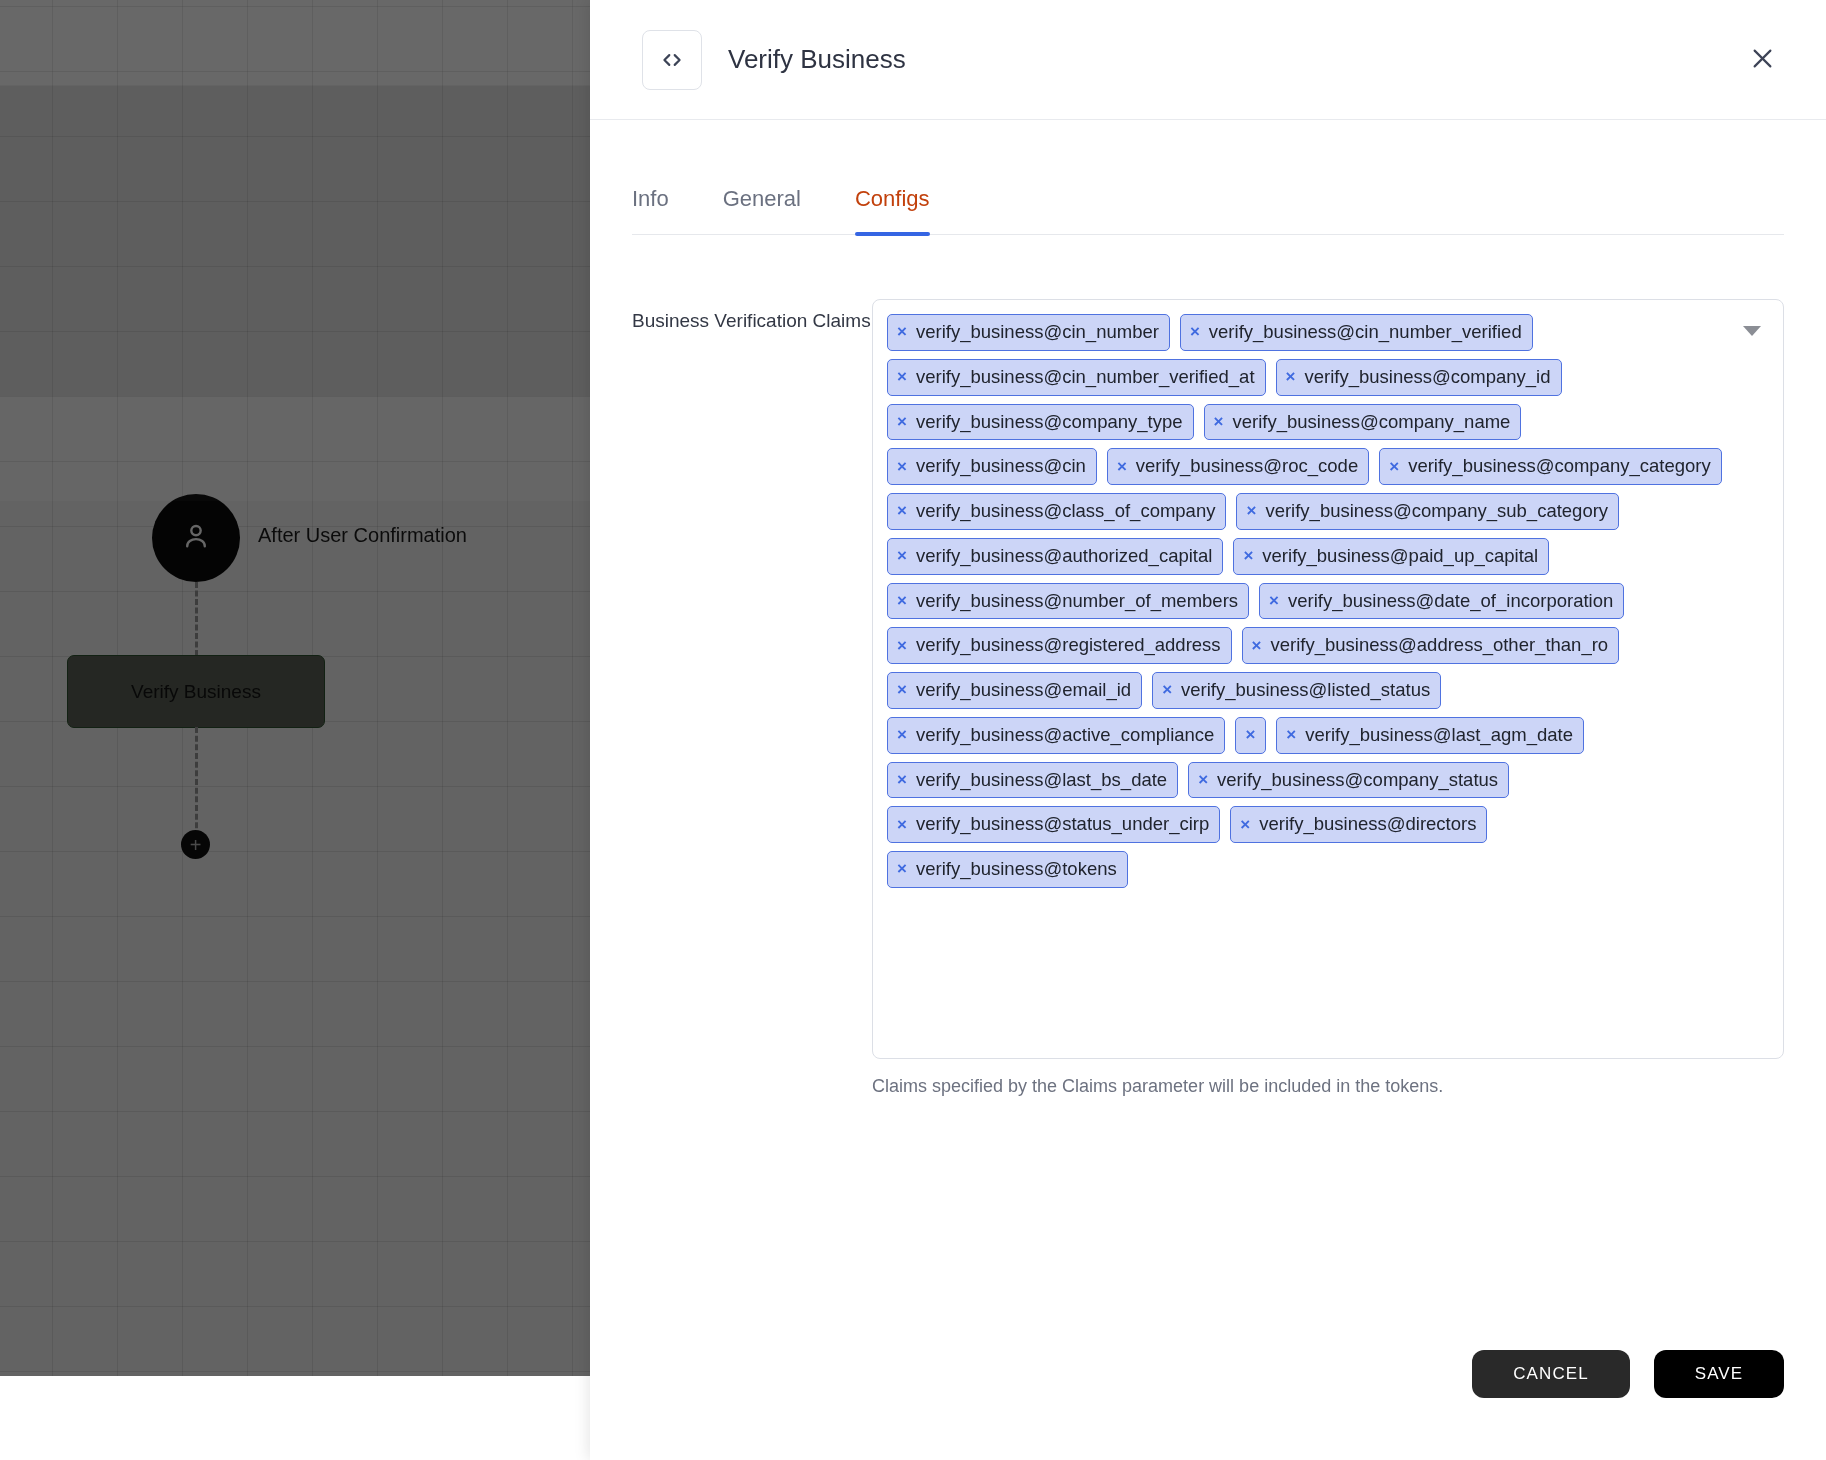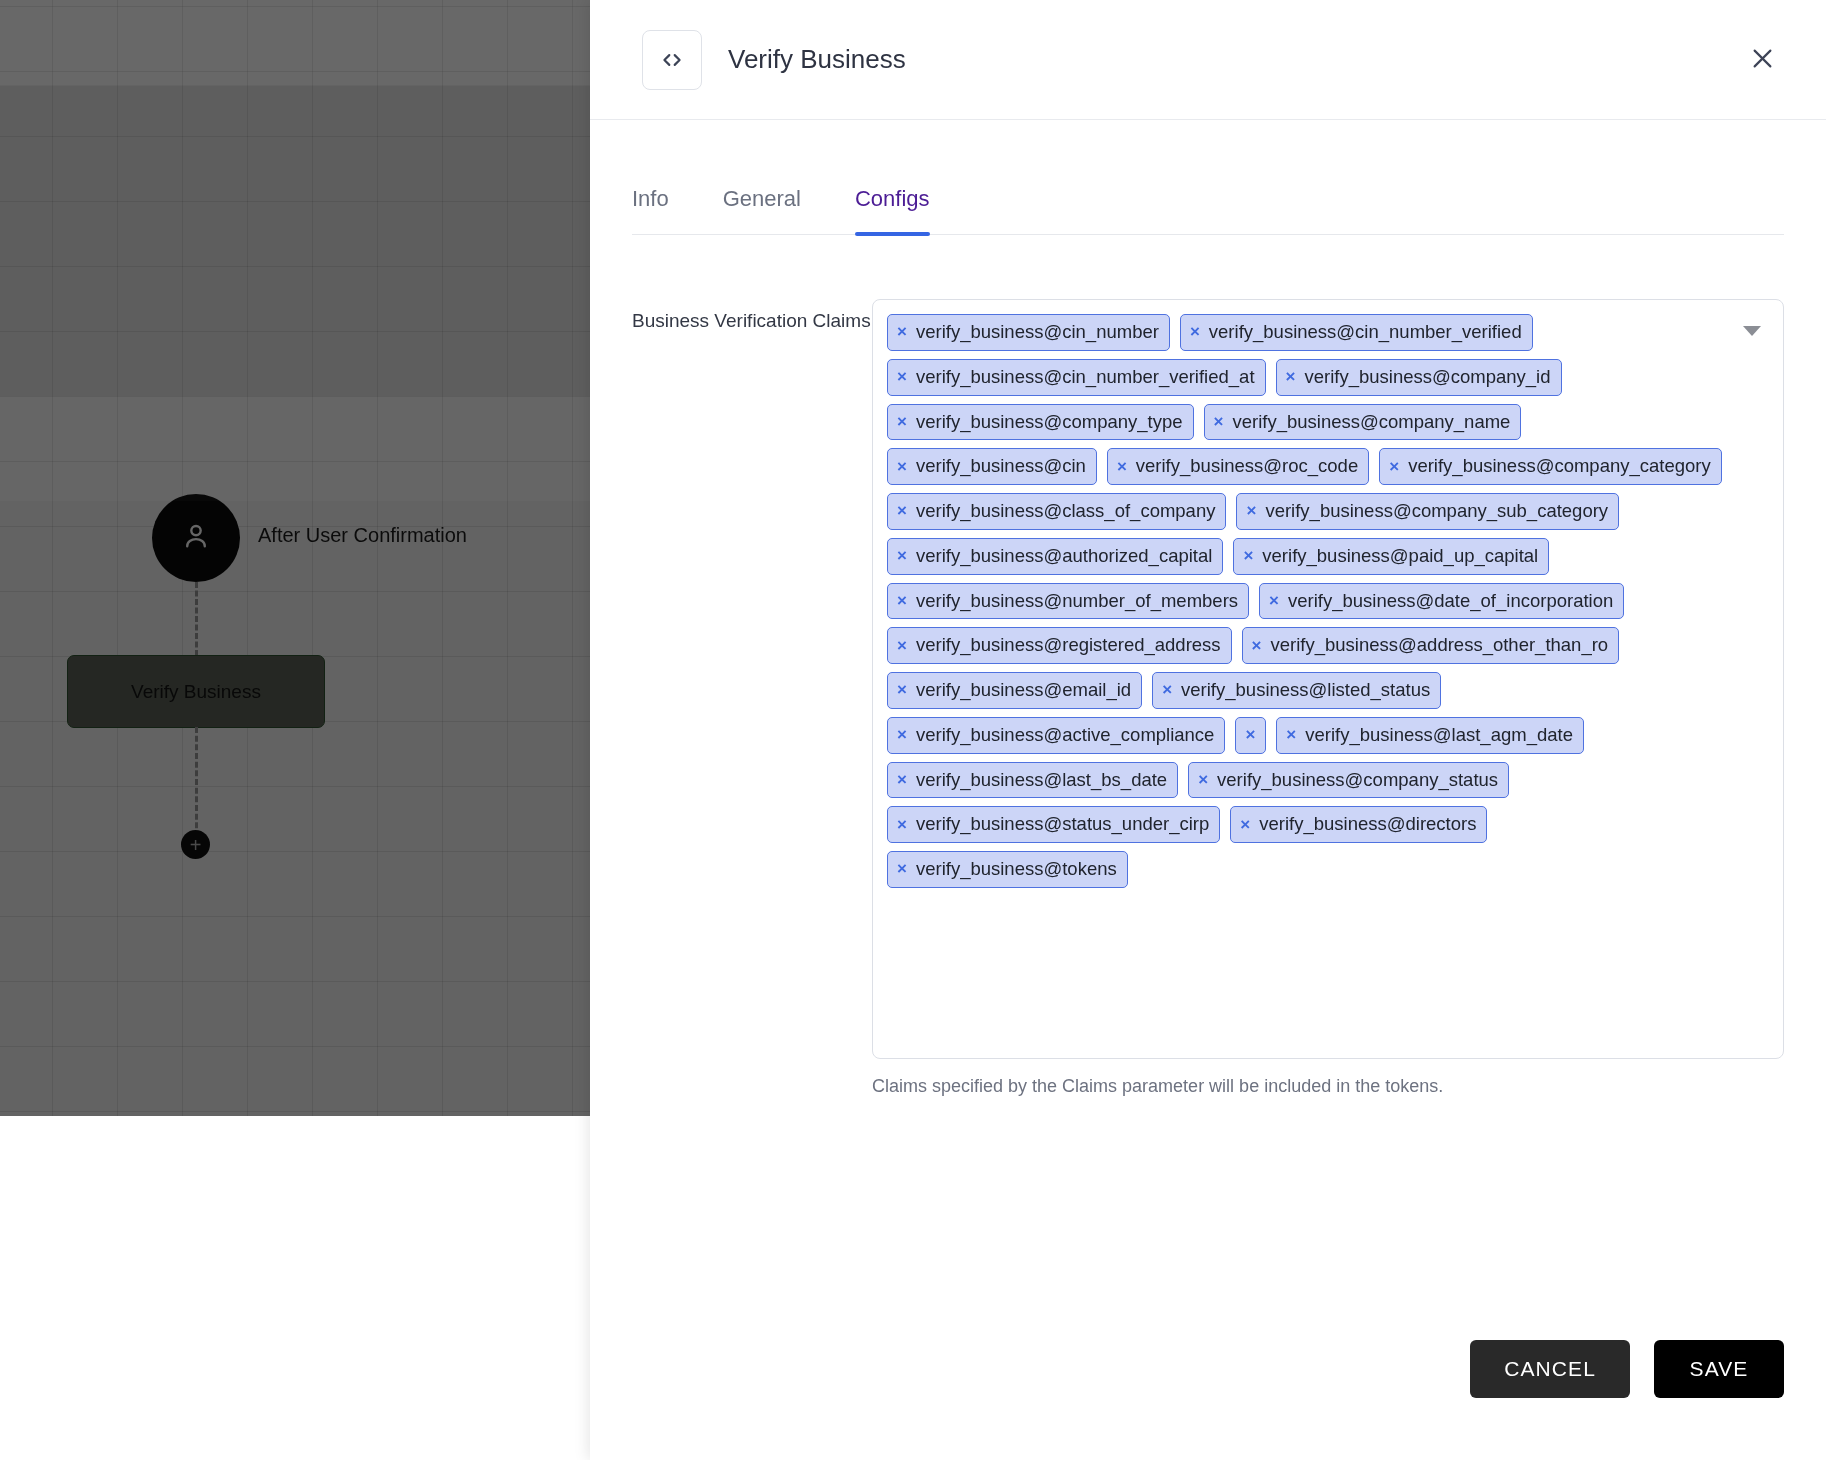--- a/index.html
+++ b/index.html
@@ -13,21 +13,21 @@
     overflow: hidden;
     font-family: "Liberation Sans", "DejaVu Sans", sans-serif;
     position: relative;
   }
 
   
   #canvas {
     position: absolute;
     left: 0; top: 0;
     width: 688px;
-    height: 1116px;
+    height: 1376px;
     background-color: #f7f7f7;
     overflow: hidden;
   }
   .grid-layer {
     position: absolute;
     left: 0; top: 0;
     width: 688px; height: 1460px;
     background-image:
       linear-gradient(to right, rgba(0,0,0,0.09) 1px, transparent 1px),
       linear-gradient(to bottom, rgba(0,0,0,0.09) 1px, transparent 1px);
@@ -174,21 +174,21 @@
   }
   .tab {
     font-size: 22px;
     color: #6b7180;
     padding: 0 0 22px 0;
     margin-right: 54px;
     position: relative;
     white-space: nowrap;
   }
   .tab.active {
-    color: #4c1d95;
+    color: #c2410c;
   }
   .tab.active::after {
     content: "";
     position: absolute;
     left: 0; right: 0; bottom: -2px;
     height: 4px;
     background: #3565e3;
     border-radius: 2px;
   }
 
@@ -257,26 +257,26 @@
   }
 
   .footer {
     position: absolute;
     right: 42px; bottom: 62px;
     display: flex;
     gap: 24px;
   }
   .btn {
     border: none;
-    border-radius: 6px;
-    font-size: 21px;
+    border-radius: 12px;
+    font-size: 17px;
     letter-spacing: 1.1px;
     font-family: inherit;
     padding: 0 34px;
-    height: 58px;
+    height: 48px;
     display: flex;
     align-items: center;
     justify-content: center;
     cursor: pointer;
   }
   .btn-cancel { background: #292929; color: #ffffff; min-width: 158px; }
   .btn-save   { background: #000000; color: #ffffff; min-width: 130px; }
 </style>
 </head>
 <body>

